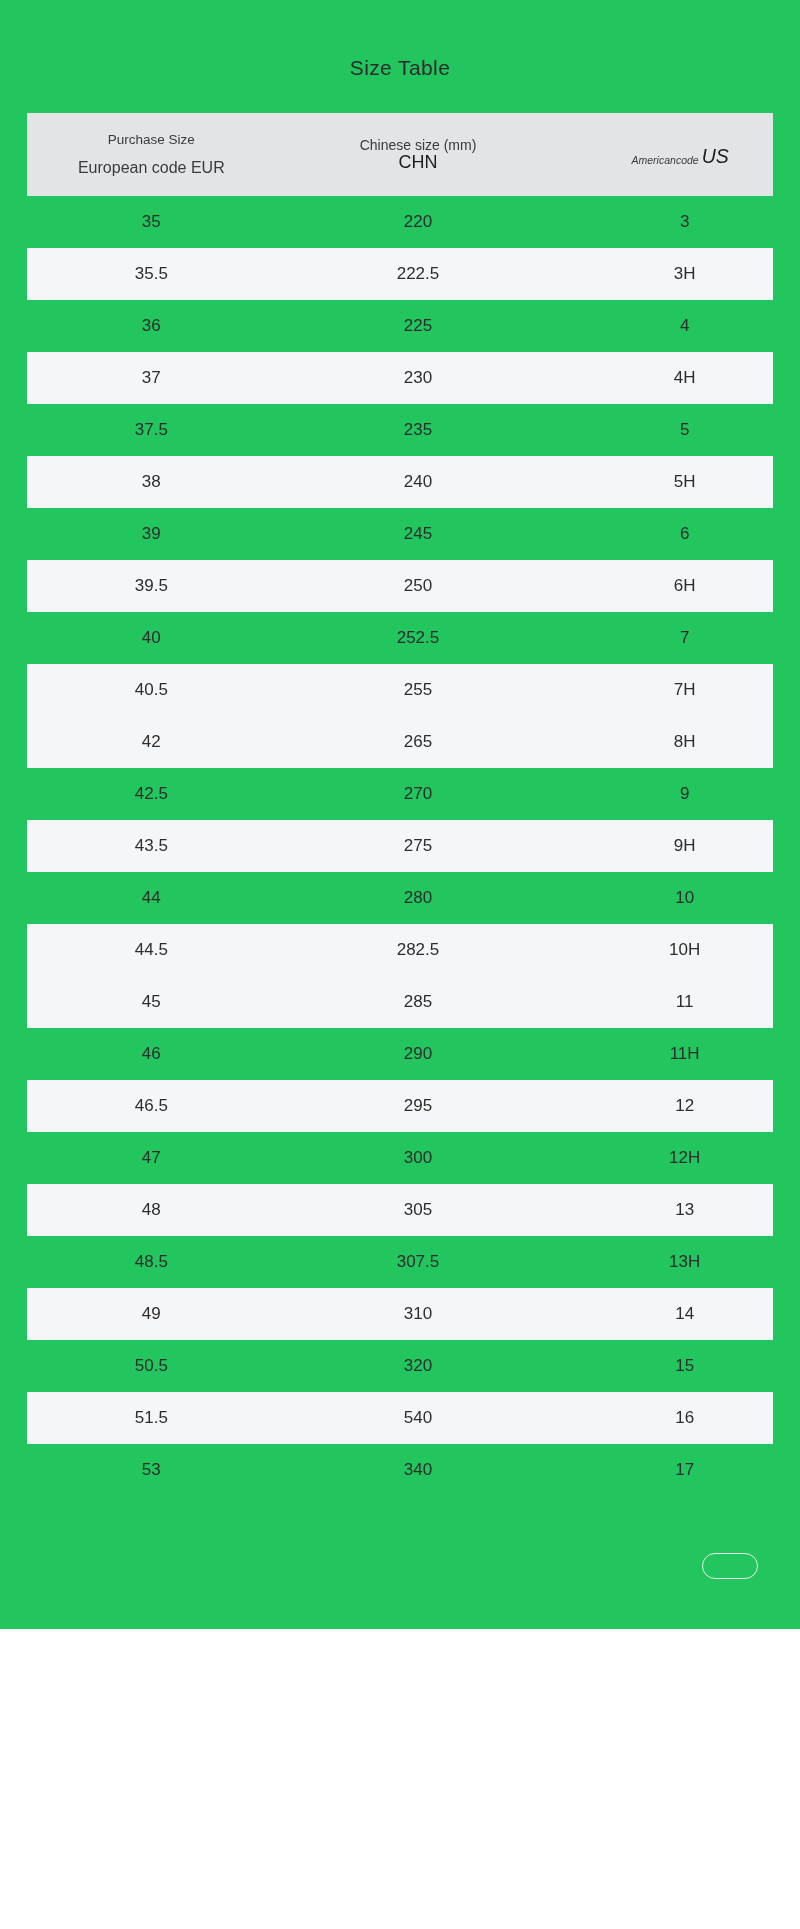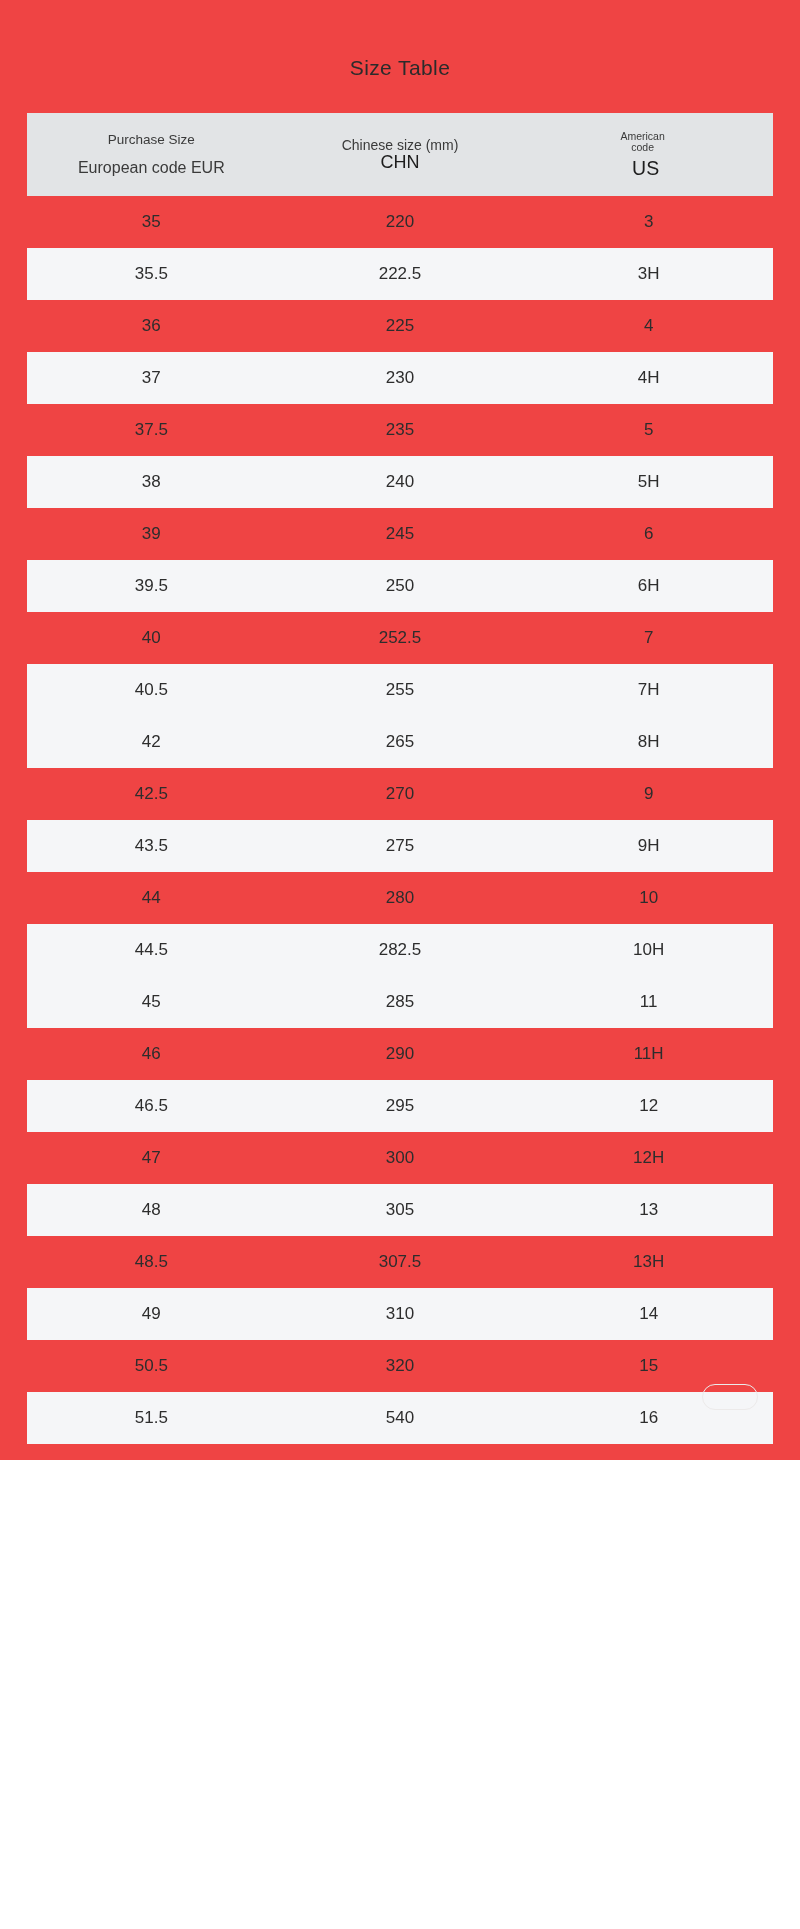--- a/index.html
+++ b/index.html
@@ -8,22 +8,22 @@
     width: 800px;
     height: 1929px;
     background: #ffffff;
     font-family: "Liberation Sans", sans-serif;
     -webkit-font-smoothing: antialiased;
   }
 
   .page {
     position: relative;
     width: 800px;
-    height: 1460px;
-    background: #ef4444;
+    height: 1629px;
+    background: #22c55e;
     overflow: hidden;
   }
 
   
   .title {
     width: 100%;
     text-align: center;
     font-size: 21px;
     color: #2b2b2b;
     letter-spacing: 0.4px;
@@ -36,20 +36,21 @@
     position: absolute;
     left: 27px;
     top: 113px;
     width: 746px;
   }
 
   .row {
     display: flex;
     align-items: center;
     width: 100%;
+    gap: 18px;
   }
 
   .cell {
     flex: 0 0 33.3333%;
     text-align: center;
     color: #2d2d2d;
   }
 
   
   .thead {
@@ -90,23 +91,23 @@
     color: #1d1d1d;
     line-height: 1;
     font-weight: 400;
   }
 
   .th-us {
     align-items: center;
   }
   .th-us .inner {
     display: flex;
-    flex-direction: column;
-    align-items: center;
+    align-items: flex-end;
     transform: translateX(-6px);
+    font-style: italic;
   }
   .th-us .sub-top {
     font-size: 10.5px;
     color: #3a3a3a;
     line-height: 1.12;
     text-align: left;
   }
   .th-us .big {
     font-size: 19.5px;
     color: #1d1d1d;

